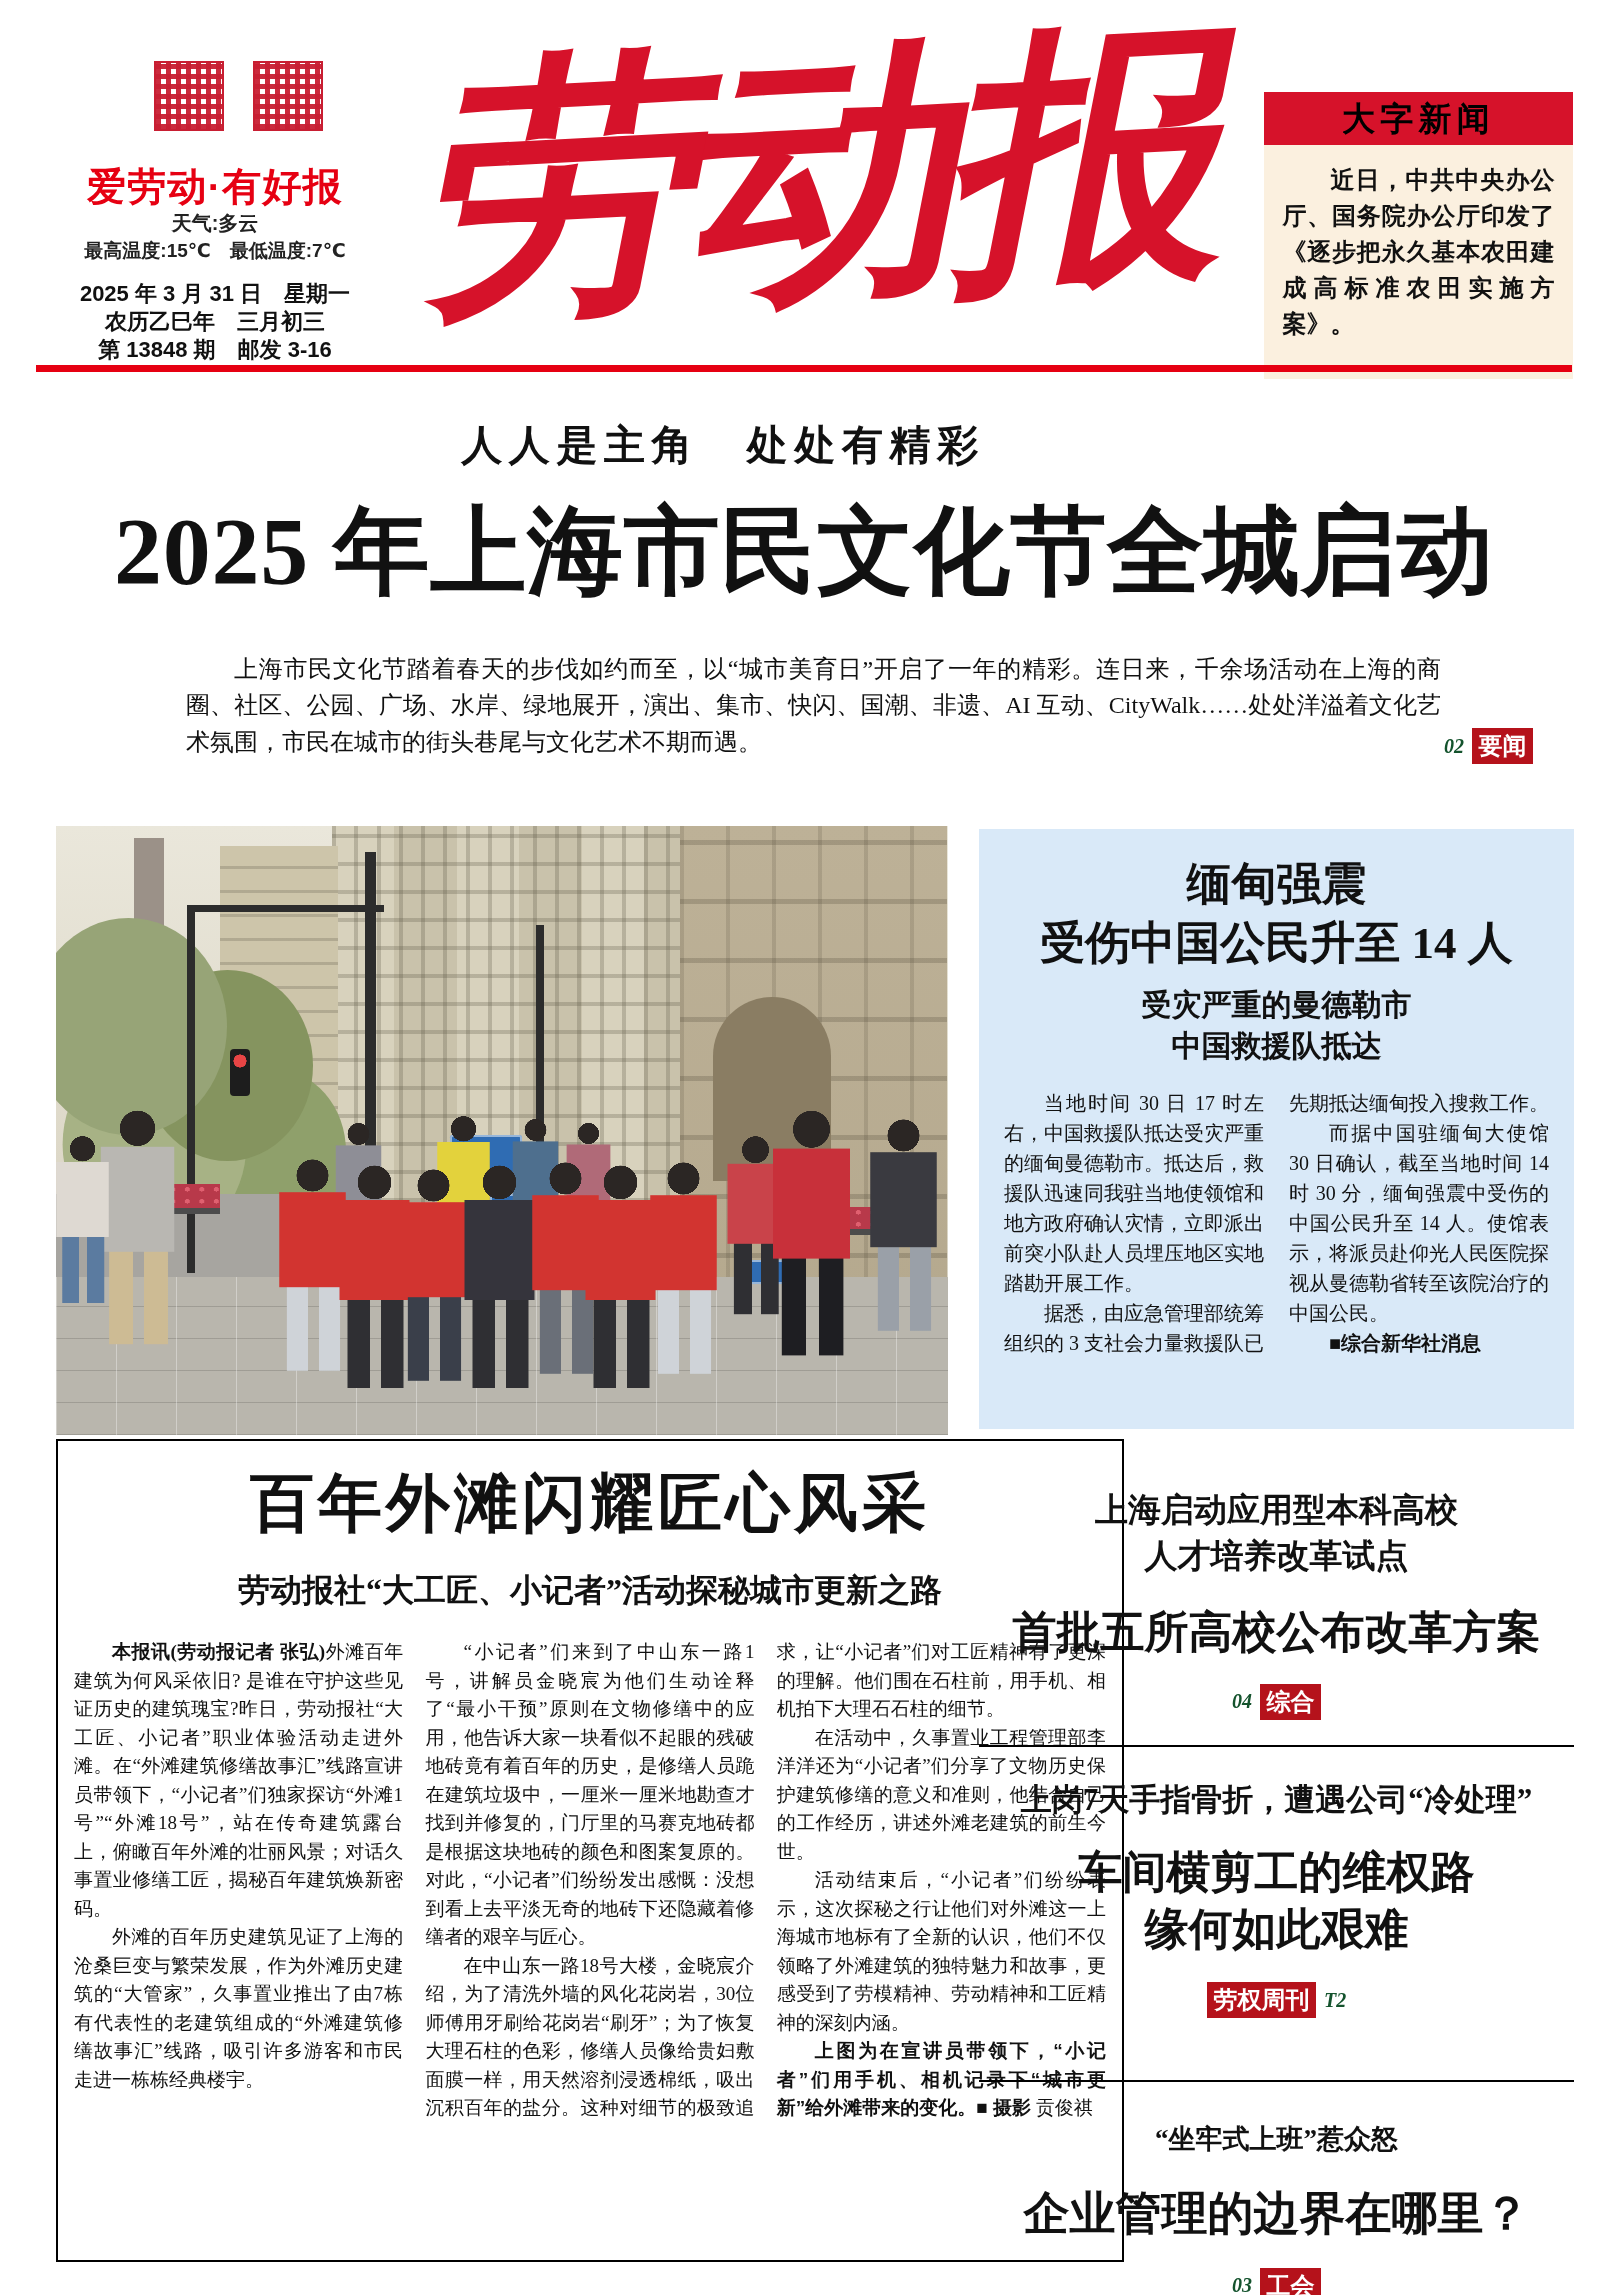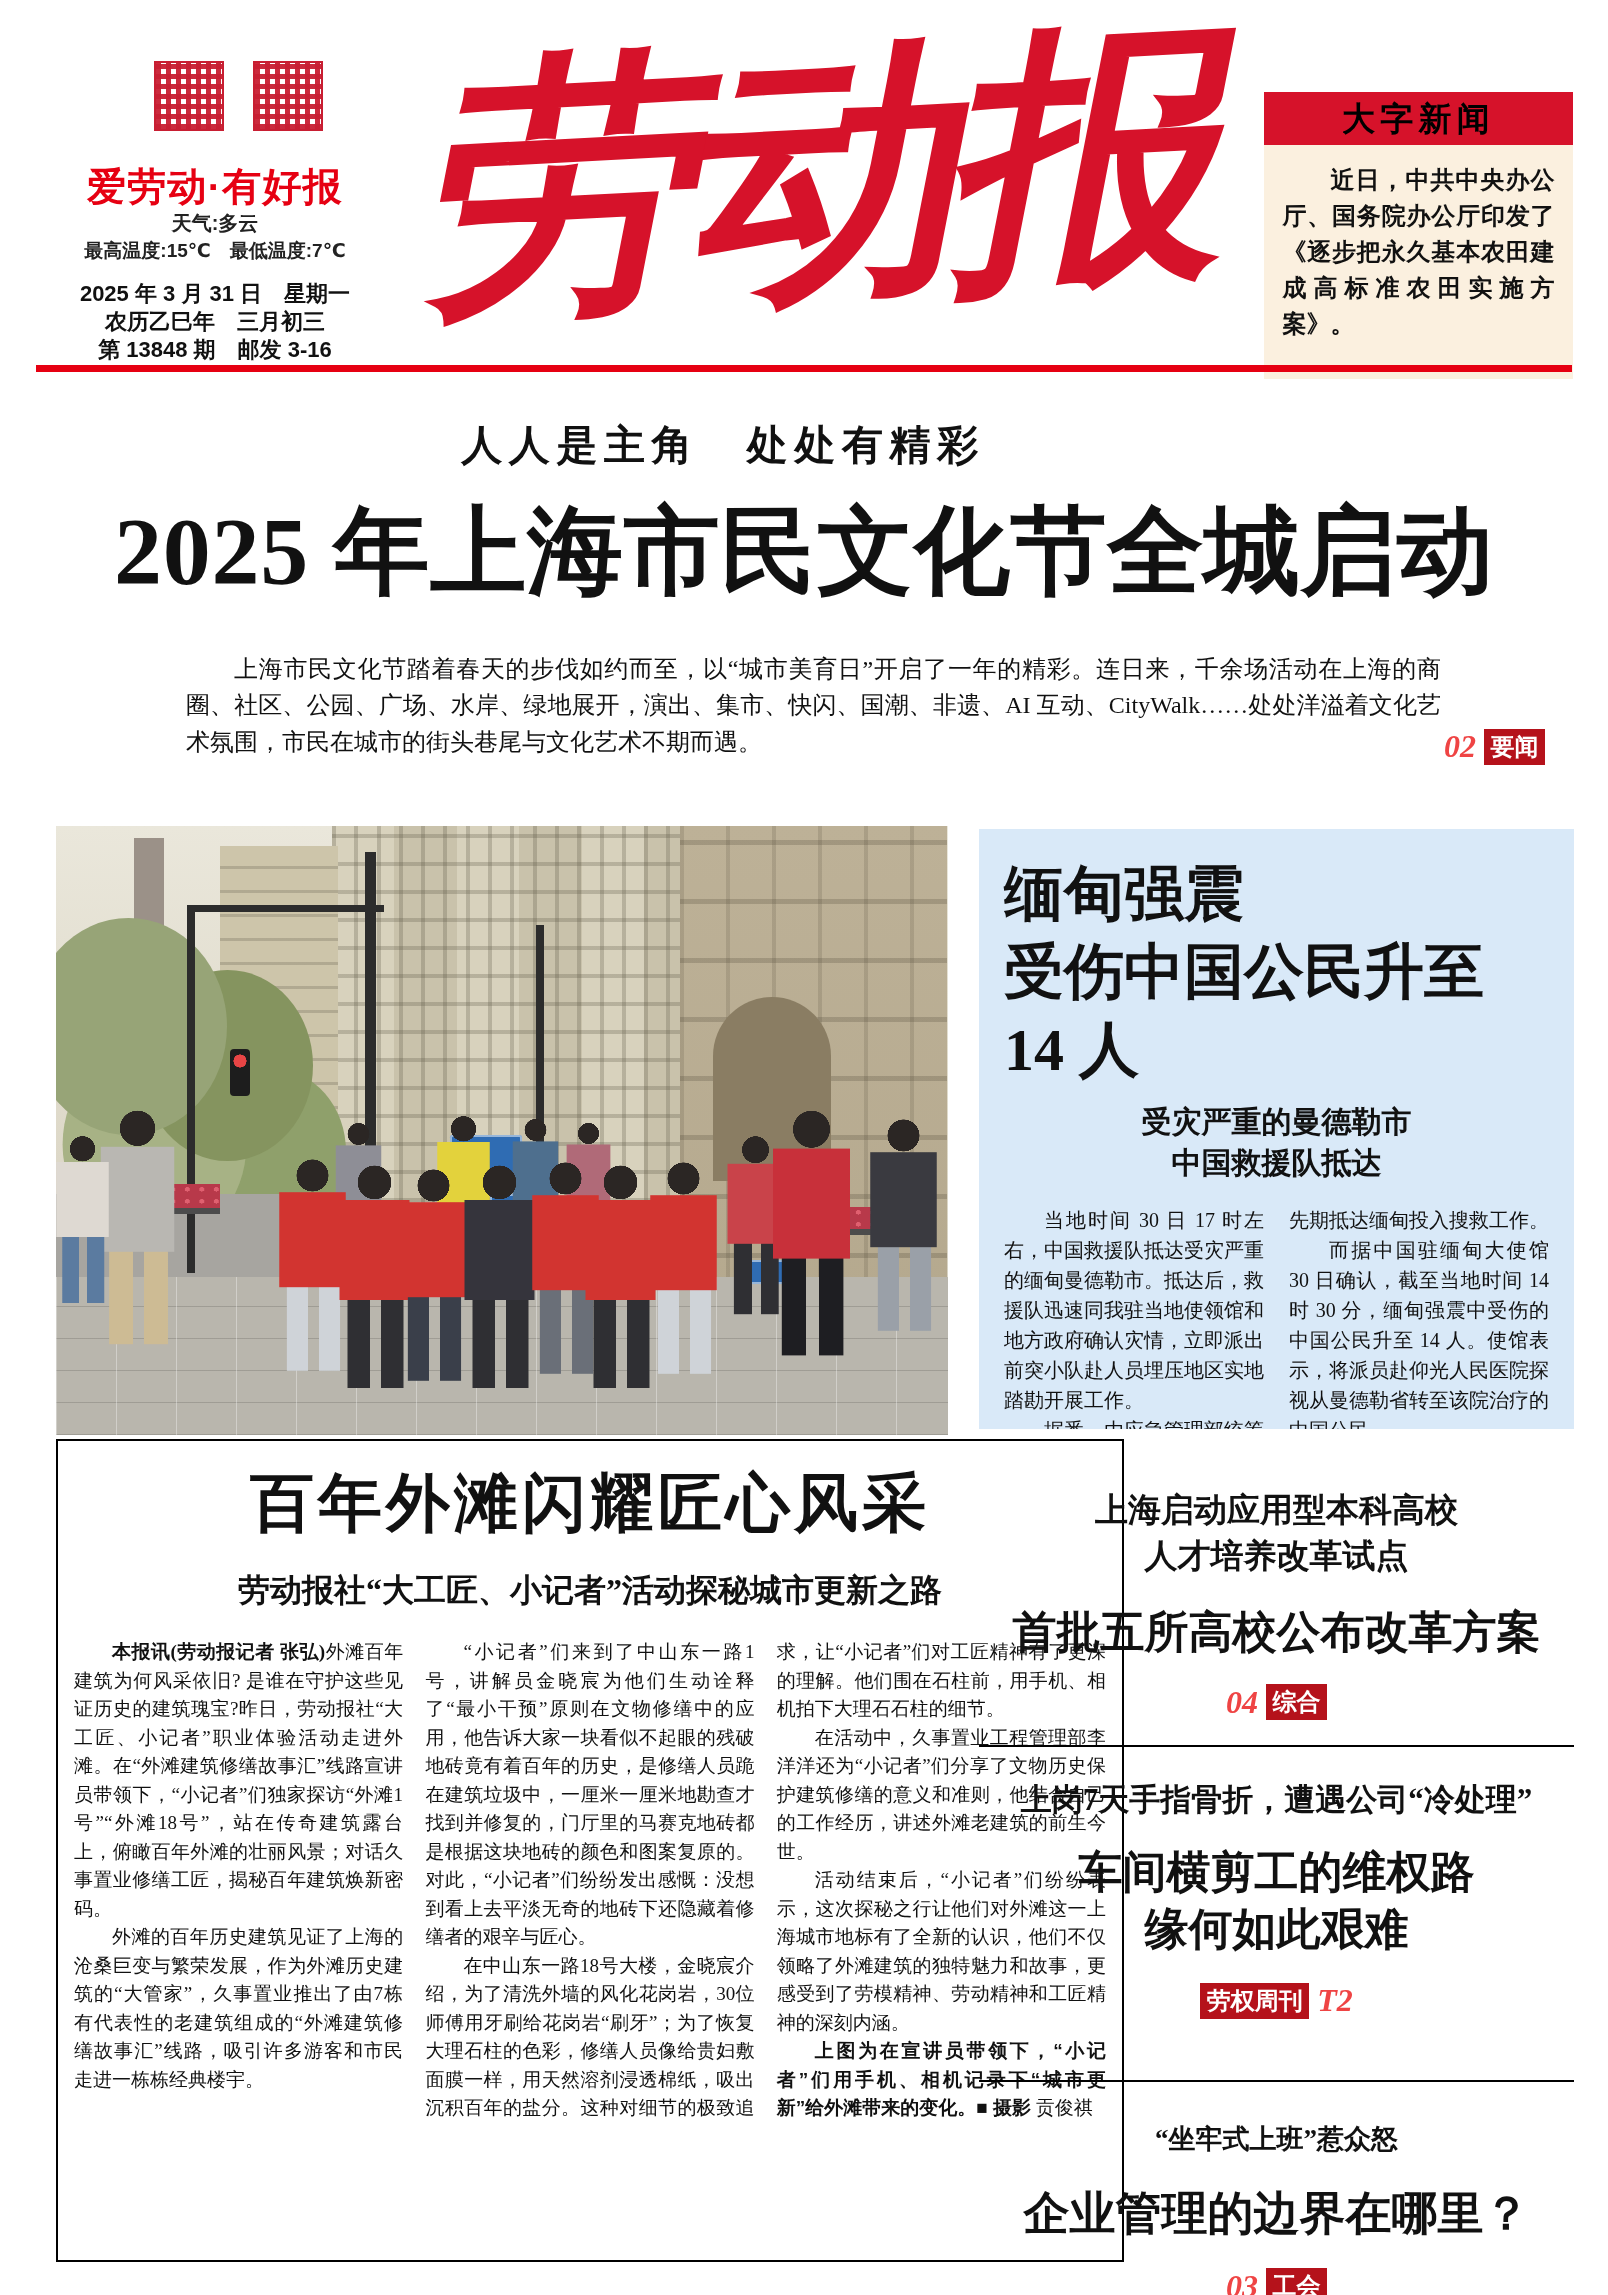--- a/index.html
+++ b/index.html
@@ -34,21 +34,21 @@
   .red-rule{left:36px;top:365px;width:1536px;height:6.6px;background:#e60012;}
 
   
   .lead-kicker{left:0;top:418px;width:1446px;text-align:center;font-size:41px;font-weight:bold;
                letter-spacing:6.6px;}
   .lead-headline{left:0;top:488px;width:1608px;text-align:center;font-size:96px;font-weight:bold;
                  letter-spacing:0.7px;}
   .lead-para{left:186px;top:651px;width:1255px;font-size:24px;line-height:1.52;text-indent:2em;
              text-align:justify;}
   .badge{display:flex;align-items:center;gap:8px;}
-  .badge-num{color:#ef4444;font-style:italic;font-weight:bold;font-size:32px;}
+  .badge-num{color:#14532d;font-style:italic;font-weight:bold;font-size:20px;}
   .badge-box{background:#b5121b;color:#fff;font-size:24px;font-weight:bold;padding:2px 6.6px;
              font-family:"Liberation Sans","DejaVu Sans",sans-serif;}
   .lead-badge{left:1444px;top:728px;}
 
   
   .photo{left:56px;top:826px;width:892px;height:609px;background:#e6e2d4;overflow:hidden;}
   .ph{position:absolute;}
   .ph-sky{inset:0;background:linear-gradient(#eae7db,#ddd8c8 55%,#cfcabc);}
   .ph-bldg-far{left:276px;top:0;width:368px;height:460px;
     background:
@@ -99,21 +99,21 @@
   .bund-cols{margin-top:25px;column-count:3;column-gap:22.3px;font-size:19px;line-height:1.5;
              text-align:justify;height:631px;}
   .bund-cols p{margin:0;text-indent:2em;}
   .bold-lead{font-weight:bold;}
   .cap{font-family:"Liberation Sans","DejaVu Sans",sans-serif;font-weight:bold;}
   .cap-name{font-family:"Liberation Serif","DejaVu Serif",serif;font-weight:normal;}
 
   
   .mm{left:979px;top:829px;width:595px;height:600px;background:#d9e9f8;box-sizing:border-box;
       padding:26px 25px;overflow:hidden;}
-  .mm-title{font-size:60px;font-weight:bold;line-height:1.3;}
+  .mm-title{text-align:center;font-size:45px;font-weight:bold;line-height:1.3;}
   .mm-sub{text-align:center;font-size:30px;font-weight:bold;line-height:1.35;margin-top:13px;}
   .mm-cols{margin-top:22.3px;column-count:2;column-gap:25px;font-size:20px;line-height:1.5;
            text-align:justify;}
   .mm-cols p{margin:0;text-indent:2em;}
   .mm-src{font-family:"Liberation Sans","DejaVu Sans",sans-serif;font-weight:bold;text-indent:2em;}
 
   
   .rsec{left:979px;width:595px;text-align:center;}
   .r-kicker{font-size:33px;font-weight:bold;line-height:1.4;}
   .r-head{font-size:44px;font-weight:bold;line-height:1.3;}

